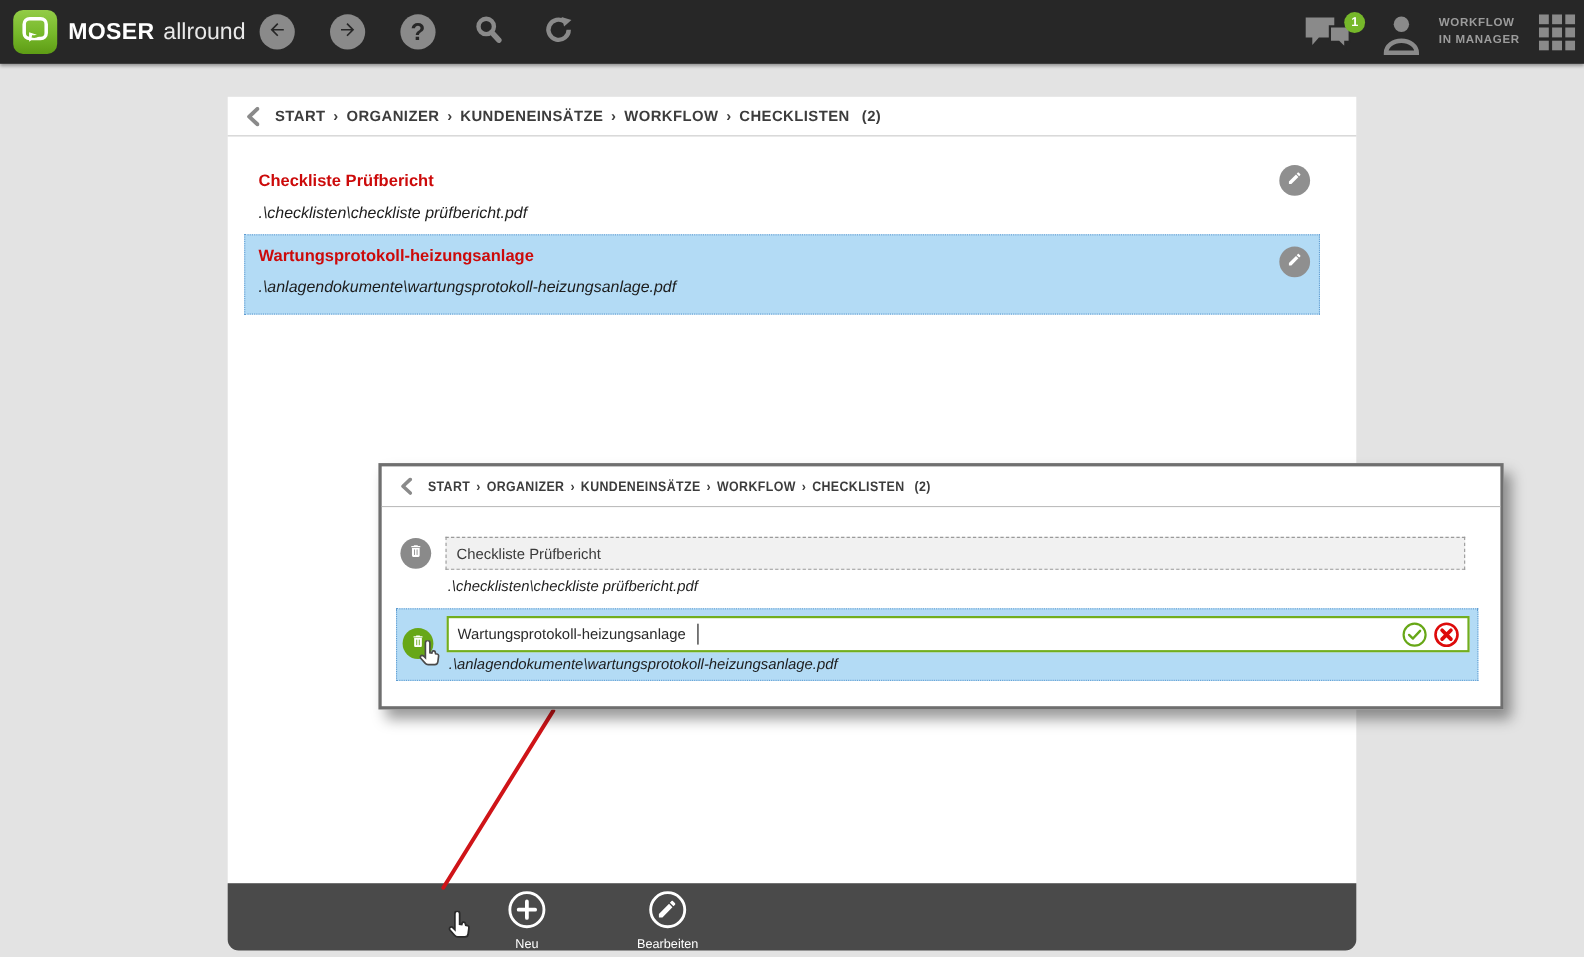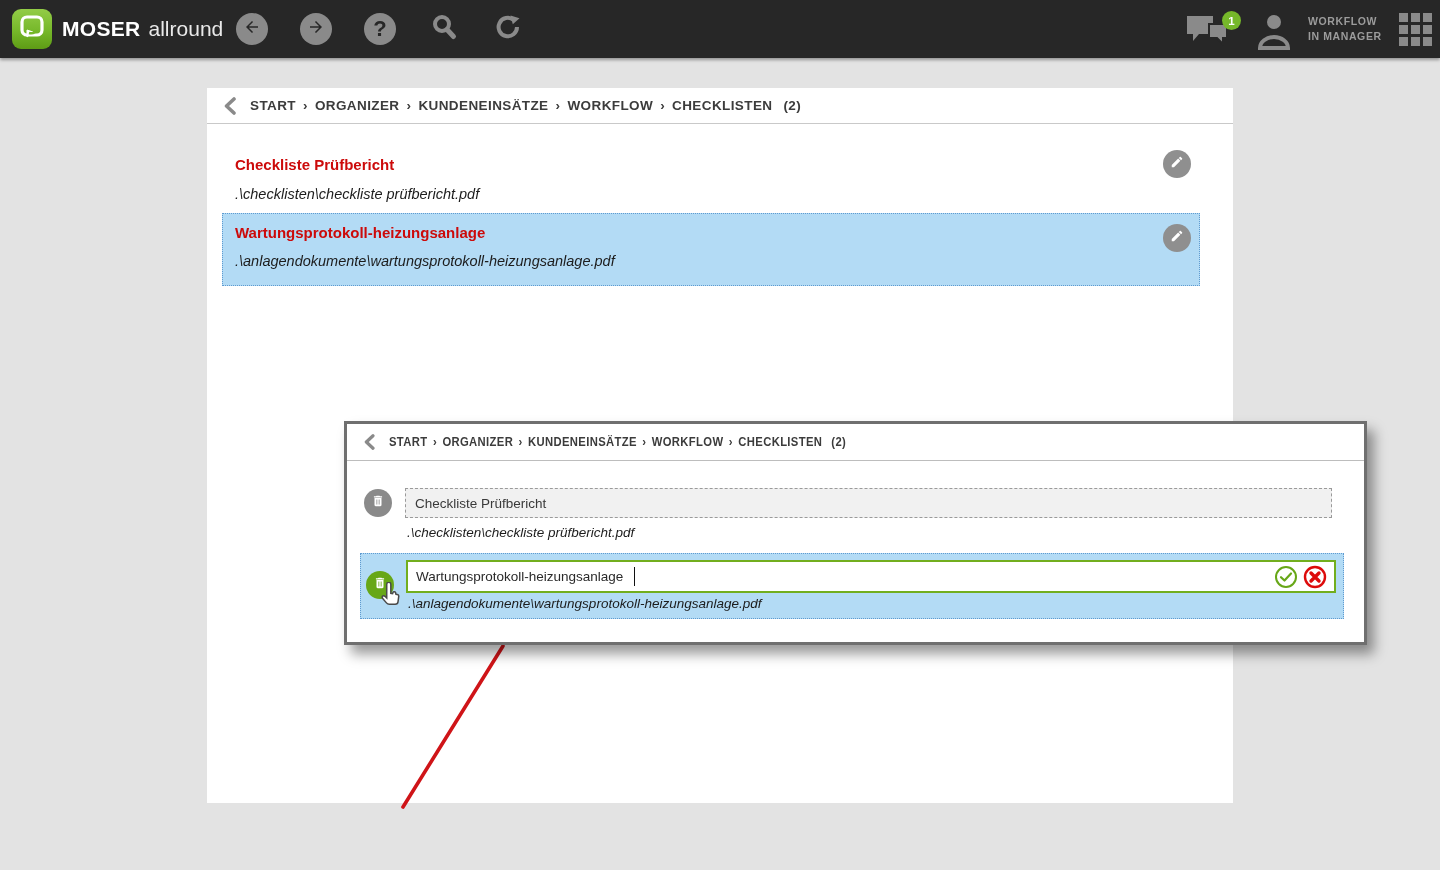--- a/index.html
+++ b/index.html
@@ -304,14 +304,42 @@
       <div class="p-path" style="left:47px; top:42px;">.\anlagendokumente\wartungsprotokoll-heizungsanlage.pdf</div>
     </div>
 
     <div class="cursor-icon" style="left:30px; top:158px;">
       <svg width="26" height="30" viewBox="0 0 18 22">
         <path d="M6.6 1.8c0-.9.7-1.6 1.5-1.6s1.5.7 1.5 1.6v6.6l1.3.2.3-1c.3-.8 1.8-.6 1.9.3l.3 1.1 1 .2c.8.2 1.1.7 1 1.4l-.5 3.8c-.1 1.1-1 1.9-2.1 1.9H8.4c-.8 0-1.5-.4-2-1L3.5 12c-.6-.8-.1-1.9.8-1.9.4 0 .9.2 1.2.5l1.1 1.1V1.8z" fill="#ffffff" stroke="#4a4a4a" stroke-width="1.1"></path>
       </svg>
     </div>
   </div>
 
+  <div class="toolbar">
+    <div class="tool-btn" style="left:227px;">
+      <span>
+        <svg width="36" height="36" viewBox="0 0 36 36">
+          <circle cx="18" cy="18" r="15.5" fill="none" stroke="#ffffff" stroke-width="2.6"></circle>
+          <path d="M18 10.5 V25.5 M10.5 18 H25.5" stroke="#ffffff" stroke-width="3.4" stroke-linecap="round"></path>
+        </svg>
+      </span>
+      <span class="tool-label">Neu</span>
+    </div>
+    <div class="tool-btn" style="left:355px;">
+      <span>
+        <svg width="36" height="36" viewBox="0 0 36 36">
+          <circle cx="18" cy="18" r="15.5" fill="none" stroke="#ffffff" stroke-width="2.6"></circle>
+          <g transform="translate(7.5,7.5)">
+            <path d="M2.5 14.3V17.5h3.2L14.8 8.3 11.7 5.2 2.5 14.3zM17.2 5.9c.3-.3.3-.8 0-1.2l-2-2c-.3-.3-.8-.3-1.2 0l-1.5 1.5 3.2 3.2 1.5-1.5z" fill="#ffffff"></path>
+          </g>
+        </svg>
+      </span>
+      <span class="tool-label">Bearbeiten</span>
+    </div>
+
+    <div class="cursor-icon" style="left:196px; top:25px;">
+      <svg width="28" height="32" viewBox="0 0 18 22">
+        <path d="M6.6 1.8c0-.9.7-1.6 1.5-1.6s1.5.7 1.5 1.6v6.6l1.3.2.3-1c.3-.8 1.8-.6 1.9.3l.3 1.1 1 .2c.8.2 1.1.7 1 1.4l-.5 3.8c-.1 1.1-1 1.9-2.1 1.9H8.4c-.8 0-1.5-.4-2-1L3.5 12c-.6-.8-.1-1.9.8-1.9.4 0 .9.2 1.2.5l1.1 1.1V1.8z" fill="#ffffff" stroke="#2a2a2a" stroke-width="1.1"></path>
+      </svg>
+    </div>
+  </div>
 
 </div>
 
 </body></html>

